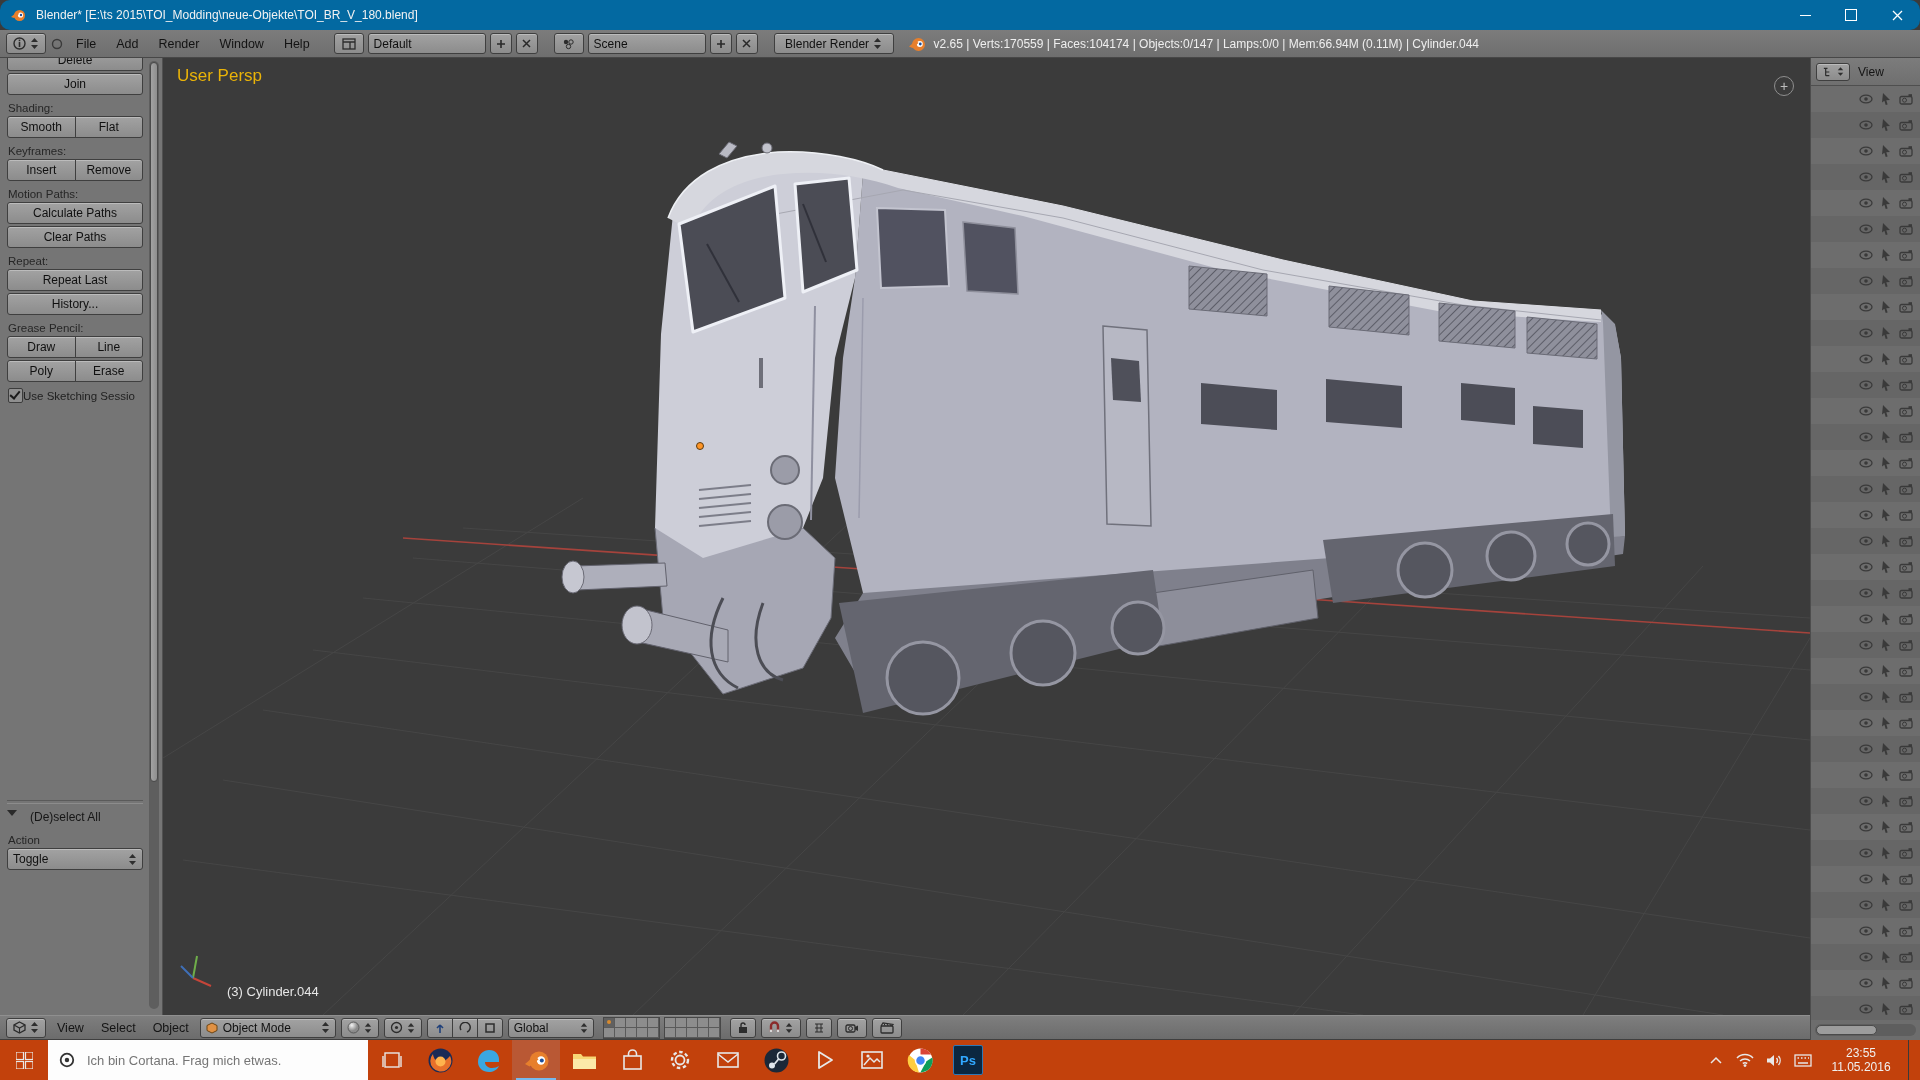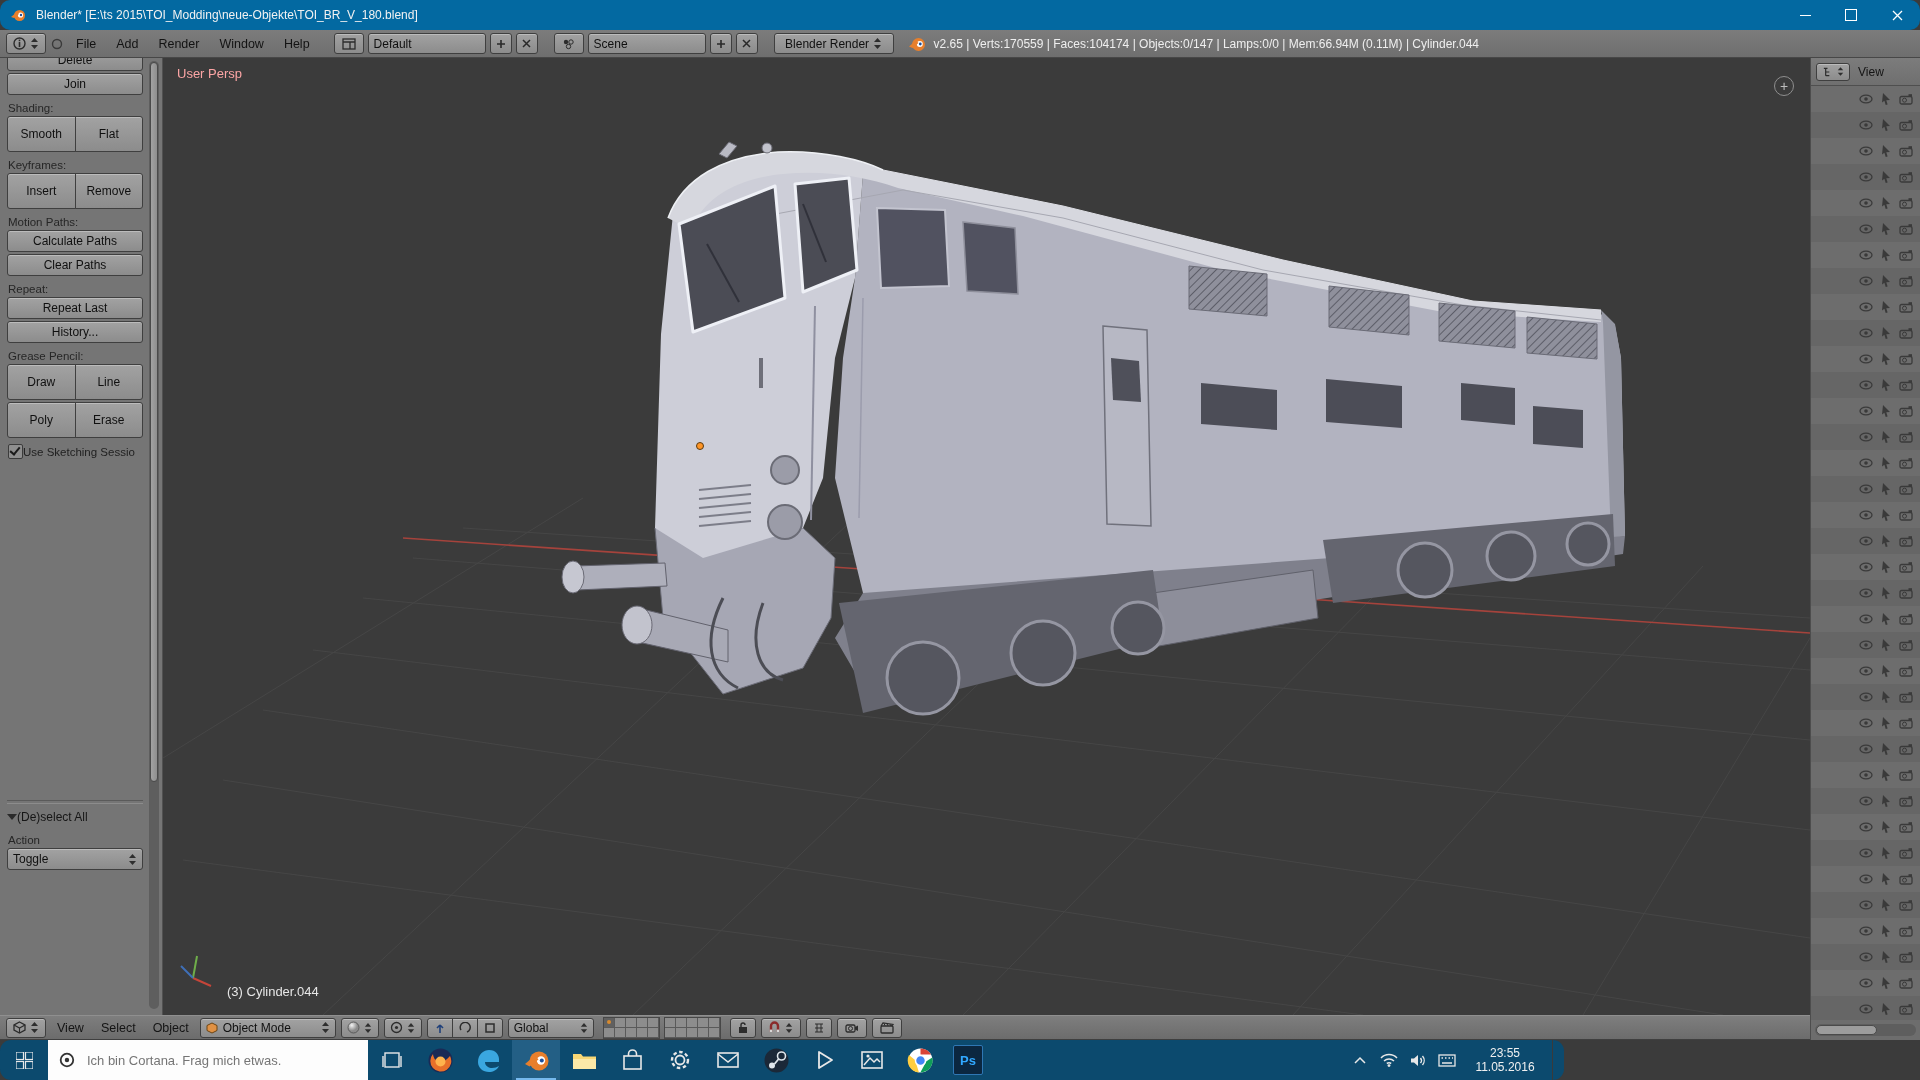--- a/index.html
+++ b/index.html
@@ -23,38 +23,38 @@
   .sep8{width:8px;}
 
   
   #view3d{position:absolute;left:0;top:58px;width:1810px;height:982px;}
   #outliner{position:absolute;left:1810px;top:58px;width:110px;height:982px;background:#6d6d6d;border-left:1px solid #4d4d4d;box-sizing:border-box;}
 
   
   #toolshelf{position:absolute;left:0;top:0;width:163px;height:957px;background:#757575;border-right:1px solid #515151;box-sizing:border-box;padding:4px 19px 4px 7px;overflow:hidden;}
   .ts-btn{height:22px;margin:2px 0;}
   .ts-row{display:flex;margin:2px 0;}
-  .ts-row .btn-light{flex:1;height:36px;margin:0;}
+  .ts-row .btn-light{flex:1;height:22px;margin:0;}
   .grp-l{border-radius:3px 0 0 3px;}
   .grp-r{border-radius:0 3px 3px 0;margin-left:-1px !important;}
   .ts-label{font-size:11.5px;color:#262626;margin:7px 1px 2px 1px;}
   #ts-scroll{position:absolute;right:3px;top:3px;width:10px;height:948px;background:#5e5e5e;border-radius:5px;}
   #ts-thumb{position:absolute;left:1px;top:1px;width:8px;height:720px;background:linear-gradient(90deg,#a2a2a2,#8e8e8e);border-radius:4px;border:1px solid #4a4a4a;box-sizing:border-box;}
   .cb-row{display:flex;align-items:center;margin:6px 1px;}
   .checkbox{width:13px;height:13px;background:#8f8f8f;border:1px solid #3c3c3c;border-radius:2px;position:relative;flex:0 0 auto;}
   .checkbox:after{content:"";position:absolute;left:3px;top:0px;width:4px;height:8px;border:solid #1c1c1c;border-width:0 2px 2px 0;transform:rotate(40deg);}
   .cb-label{font-size:11.5px;color:#1f1f1f;white-space:nowrap;}
   #ts-bottom{position:absolute;left:7px;right:19px;top:738px;}
   .panel-div{height:2px;border-top:1px solid #5a5a5a;border-bottom:1px solid #8c8c8c;margin:4px 0 6px 0;}
-  .panel-hdr{display:flex;align-items:center;gap:0;font-size:12px;color:#161616;margin:2px 0 10px 0;}
+  .panel-hdr{display:flex;gap:13px;font-size:12px;color:#161616;margin:2px 0 10px 0;}
   .tri-down{width:0;height:0;border-left:5px solid transparent;border-right:5px solid transparent;border-top:6px solid #2a2a2a;}
 
   
   #viewport{position:absolute;left:163px;top:0;width:1647px;height:957px;background:#3b3b3b;overflow:hidden;}
-  #vp-label{position:absolute;left:14px;top:8px;font-size:13px;color:#fca5a5;}
+  #vp-label{position:absolute;left:14px;top:8px;font-size:17px;color:#eab308;}
   #vp-object{position:absolute;left:64px;top:926px;font-size:13px;color:#e6e6e6;}
   #vp-plus{position:absolute;right:16px;top:18px;width:18px;height:18px;border-radius:50%;border:1px solid #8e8e8e;color:#bdbdbd;display:flex;align-items:center;justify-content:center;font-size:14px;line-height:1;}
   #vp-axis{position:absolute;left:6px;top:892px;}
 
   
   #v3d-header{position:absolute;left:0;top:957px;width:1810px;height:25px;background:linear-gradient(#7e7e7e,#6c6c6c);border-top:1px solid #8f8f8f;border-bottom:1px solid #3f3f3f;box-sizing:border-box;display:flex;align-items:center;gap:5px;padding:0 6px;}
   .hmenu{font-size:12.5px;color:#141414;padding:0 6px;}
   .hbtn{height:20px;}
   .layerblock{display:grid;grid-template-columns:repeat(5,11px);grid-auto-rows:10px;border:1px solid #474747;background:#6a6a6a;}
   .layercell{width:11px;height:10px;border-right:1px solid #5a5a5a;border-bottom:1px solid #5a5a5a;background:#8d8d8d;box-sizing:border-box;position:relative;}
@@ -65,21 +65,21 @@
   
   #ol-header{height:28px;background:linear-gradient(#7c7c7c,#6f6f6f);border-bottom:1px solid #4f4f4f;display:flex;align-items:center;gap:6px;padding:0 5px;box-sizing:border-box;}
   #ol-header .hmenu{padding:0 2px;font-size:12px;}
   #ol-rows{height:934px;overflow:hidden;}
   .ol-row{height:26px;display:flex;align-items:center;justify-content:flex-end;gap:4px;padding-right:6px;box-sizing:border-box;}
   .ol-row:nth-child(even){background:rgba(0,0,0,.06);}
   #ol-hscroll{height:12px;margin:4px 4px 0 4px;background:#5e5e5e;border-radius:6px;position:relative;}
   #ol-hthumb{position:absolute;left:1px;top:1px;height:10px;width:60%;background:#9c9c9c;border-radius:5px;border:1px solid #4a4a4a;box-sizing:border-box;}
 
   
-  #taskbar{position:absolute;left:0;top:1040px;width:1564px;height:40px;background:#0c4a6e;display:flex;align-items:stretch;border-radius:11px;}
+  #taskbar{position:absolute;left:0;top:1040px;width:1920px;height:40px;background:#c2410c;display:flex;align-items:stretch;}
   #start-btn{width:48px;display:flex;align-items:center;justify-content:center;}
   #search-box{width:320px;background:#fdfdfd;display:flex;align-items:center;gap:9px;padding:0 10px;box-sizing:border-box;}
   #search-box input{border:none;outline:none;background:transparent;font-size:13px;color:#444;width:100%;font-family:"Liberation Sans",sans-serif;}
   .tb-slot{width:48px;display:flex;align-items:center;justify-content:center;position:relative;}
   .tb-slot.active{background:rgba(145,195,240,.18);}
   .tb-slot.active:after{content:"";position:absolute;left:4px;right:4px;bottom:0;height:2px;background:#76b9ed;}
   #tray{margin-left:auto;display:flex;align-items:center;gap:7px;padding-right:4px;}
   .tray-ico{width:22px;height:40px;display:flex;align-items:center;justify-content:center;}
   #clock{width:72px;text-align:center;color:#f0f0f0;font-size:12px;line-height:14px;padding:0 4px;}
   #show-desktop{width:7px;border-left:1px solid #3a3a3a;height:40px;}

